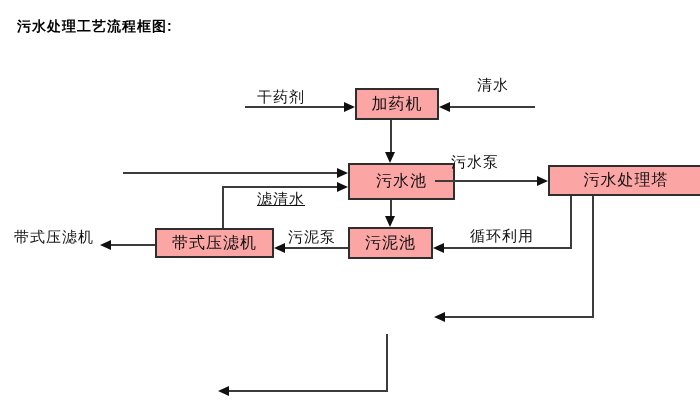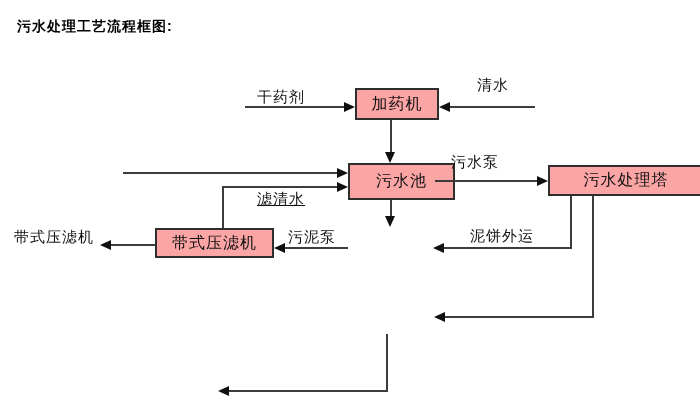--- a/index.html
+++ b/index.html
@@ -82,20 +82,21 @@
 <body>
 
 <div class="canvas">
 
   <h1 class="title">污水处理工艺流程框图:</h1>
 
   <div class="node" id="n-dosing">加药机</div>
   <div class="node" id="n-sewage">污水池</div>
   <div class="node" id="n-tower">污水处理塔</div>
   <div class="node" id="n-press">带式压滤机</div>
+  <div class="node" id="n-sludge">污泥池</div>
 
   <div class="hline" id="ln-dry"></div>
   <div class="hline" id="ln-cw"></div>
   <div class="vline" id="ln-dose-dn"></div>
   <div class="hline" id="ln-sand"></div>
   <div class="vline" id="ln-filt-v"></div>
   <div class="hline" id="ln-filt-h"></div>
   <div class="hline" id="ln-pump"></div>
   <div class="vline" id="ln-sew-dn"></div>
   <div class="hline" id="ln-sludgep"></div>
@@ -118,16 +119,16 @@
   <div class="arr arr-l" id="ar-bott"></div>
   <div class="arr arr-l" id="ar-tc"></div>
   <div class="arr arr-l" id="ar-mud"></div>
   <div class="arr arr-l" id="ar-rec"></div>
 
   <div class="elabel" id="lb-dry">干药剂</div>
   <div class="elabel" id="lb-cw">清水</div>
   <div class="elabel" id="lb-filt">滤清水</div>
   <div class="elabel" id="lb-pump">污水泵</div>
   <div class="elabel" id="lb-slp">污泥泵</div>
-  <div class="elabel" id="lb-bott">泥饼外运</div>
+  <div class="elabel" id="lb-bott">循环利用</div>
   <div class="elabel" id="lb-mud">带式压滤机</div>
 
 </div>
 
 </body></html>

